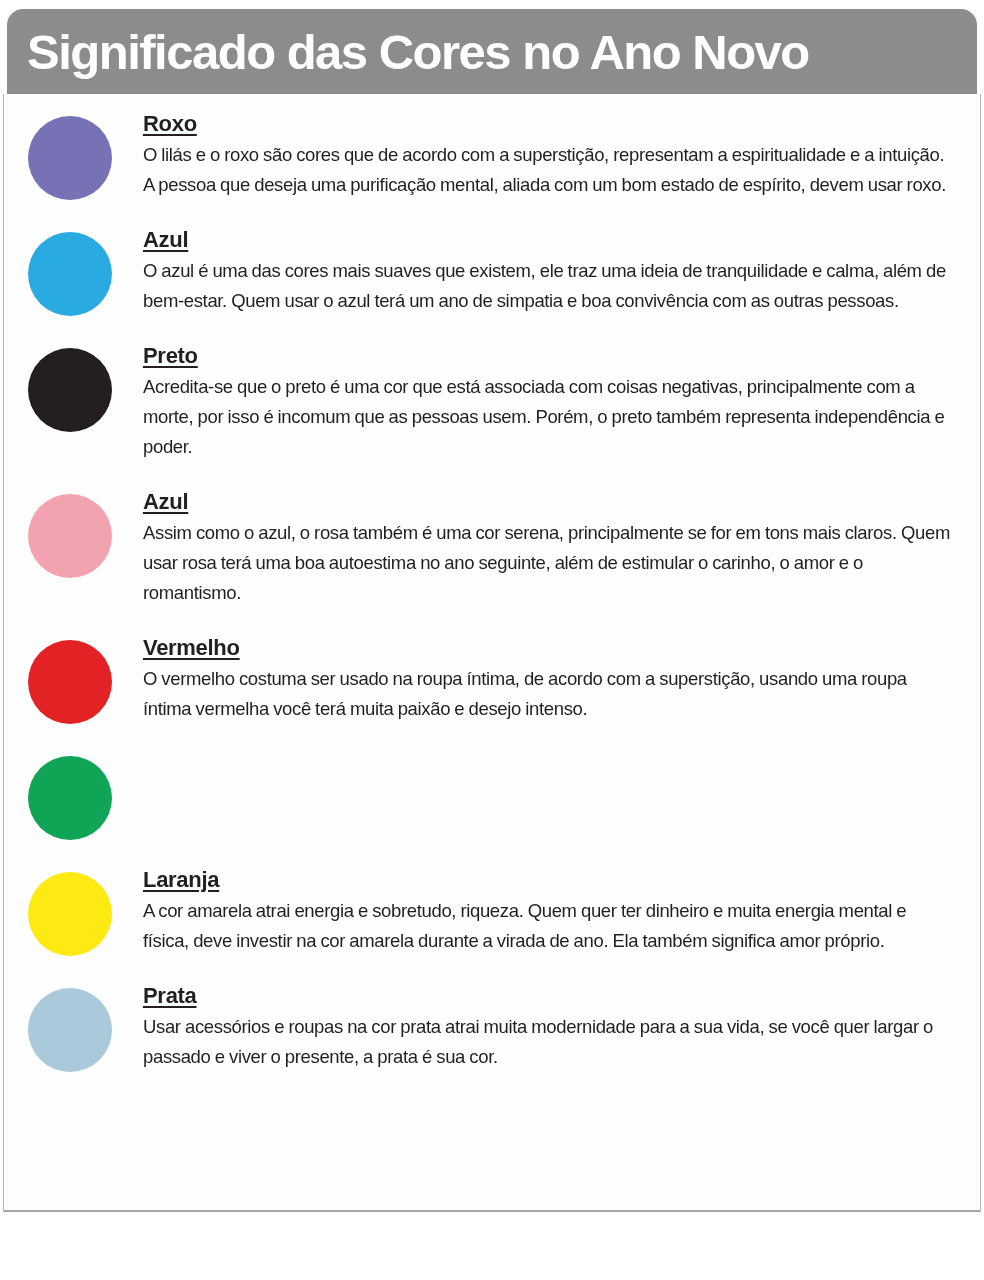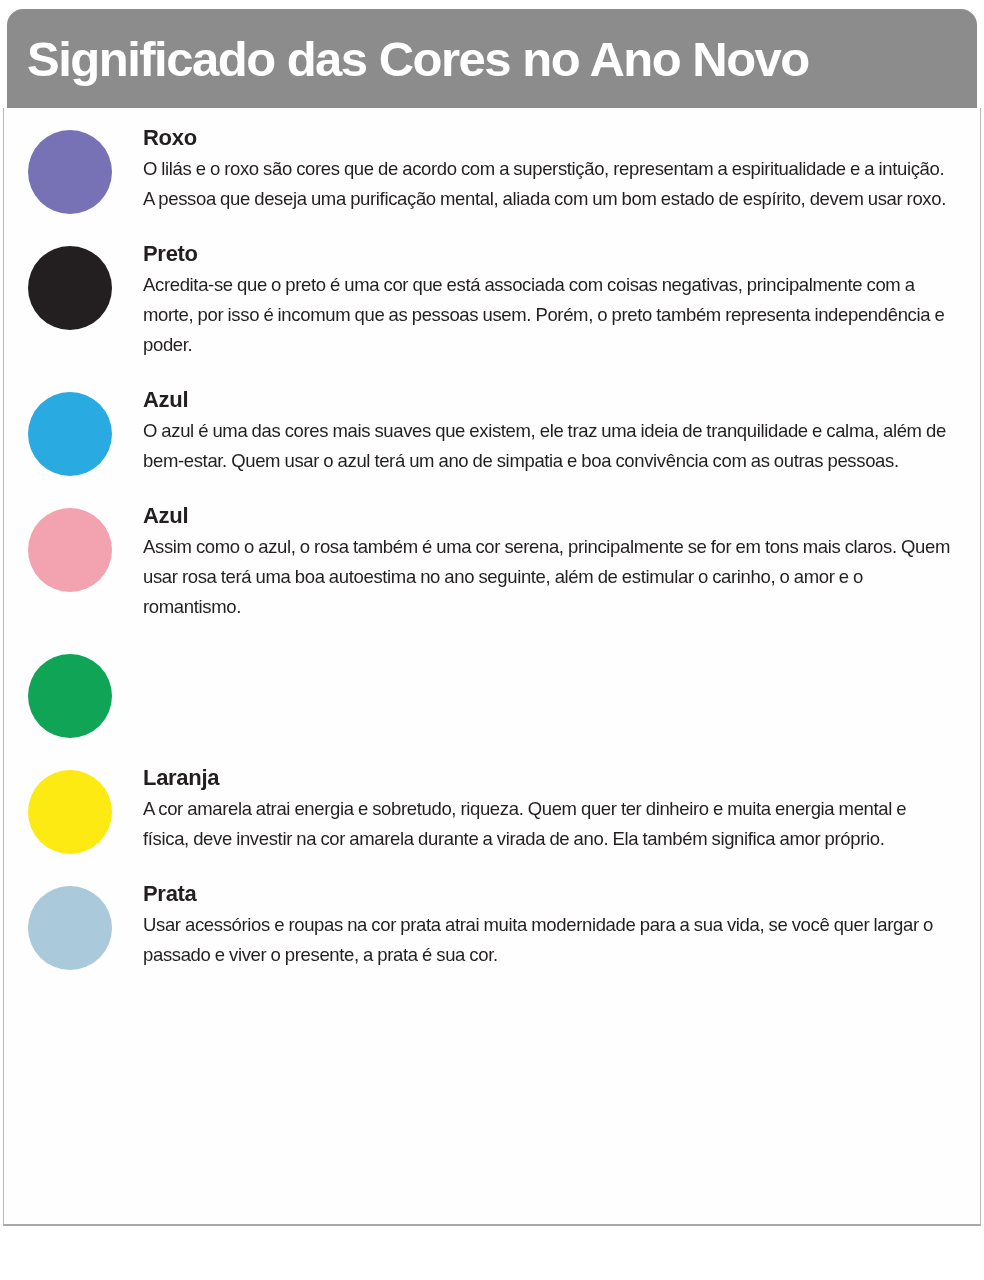--- a/index.html
+++ b/index.html
@@ -12,21 +12,21 @@
     overflow: hidden;
   }
   .page {
     width: 984px;
     height: 1280px;
     background: #ffffff;
     padding-top: 9px;
   }
   .header-band {
     margin: 0 7px;
-    height: 99px;
+    height: 85px;
     background: #8c8c8c;
     border-radius: 16px 16px 0 0;
     display: flex;
     align-items: center;
     padding: 0 20px;
   }
   .header-title {
     color: #ffffff;
     font-weight: bold;
     font-size: 49px;
@@ -60,20 +60,21 @@
   .section-text {
     margin-left: 31px;
     width: 832px;
     color: #231f20;
   }
   .section-title {
     font-size: 22px;
     font-weight: bold;
     font-stretch: condensed;
     letter-spacing: -0.3px;
+    text-decoration: underline;
     text-underline-offset: 3px;
     text-decoration-thickness: 2px;
     margin-bottom: 3px;
   }
   .section-desc {
     font-size: 18.5px;
     font-weight: normal;
     font-stretch: condensed;
     letter-spacing: -0.35px;
     line-height: 1.62;
@@ -94,43 +95,50 @@
     <div class="section">
       <div class="swatch" style="background-color: rgb(118, 114, 181);"></div>
       <div class="section-text">
         <div class="section-title">Roxo</div>
         <div class="section-desc">O lilás e o roxo são cores que de acordo com a superstição, representam a espiritualidade e a intuição. A pessoa que deseja uma purificação mental, aliada com um bom estado de espírito, devem usar roxo.</div>
       </div>
     </div>
 
 
     <div class="section">
+      <div class="swatch" style="background-color: rgb(41, 171, 226);"></div>
+      <div class="section-text">
+        <div class="section-title">Azul</div>
+        <div class="section-desc">O azul é uma das cores mais suaves que existem, ele traz uma ideia de tranquilidade e calma, além de bem-estar. Quem usar o azul terá um ano de simpatia e boa convivência com as outras pessoas.</div>
+      </div>
+    </div>
+
+    <div class="section">
       <div class="swatch" style="background-color: rgb(35, 31, 32);"></div>
       <div class="section-text">
         <div class="section-title">Preto</div>
         <div class="section-desc">Acredita-se que o preto é uma cor que está associada com coisas negativas, principalmente com a morte, por isso é incomum que as pessoas usem. Porém, o preto também representa independência e poder.</div>
-      </div>
-    </div>
-
-    <div class="section">
-      <div class="swatch" style="background-color: rgb(41, 171, 226);"></div>
-      <div class="section-text">
-        <div class="section-title">Azul</div>
-        <div class="section-desc">O azul é uma das cores mais suaves que existem, ele traz uma ideia de tranquilidade e calma, além de bem-estar. Quem usar o azul terá um ano de simpatia e boa convivência com as outras pessoas.</div>
       </div>
     </div>
 
     <div class="section">
       <div class="swatch" style="background-color: rgb(243, 163, 175);"></div>
       <div class="section-text">
         <div class="section-title">Azul</div>
         <div class="section-desc">Assim como o azul, o rosa também é uma cor serena, principalmente se for em tons mais claros. Quem usar rosa terá uma boa autoestima no ano seguinte, além de estimular o carinho, o amor e o romantismo.</div>
       </div>
     </div>
 
+    <div class="section">
+      <div class="swatch" style="background-color: rgb(227, 34, 38);"></div>
+      <div class="section-text">
+        <div class="section-title">Vermelho</div>
+        <div class="section-desc">O vermelho costuma ser usado na roupa íntima, de acordo com a superstição, usando uma roupa íntima vermelha você terá muita paixão e desejo intenso.</div>
+      </div>
+    </div>
 
     <div class="section">
       <div class="swatch" style="background-color: rgb(16, 164, 86);"></div>
     </div>
 
     <div class="section">
       <div class="swatch" style="background-color: rgb(253, 234, 18);"></div>
       <div class="section-text">
         <div class="section-title">Laranja</div>
         <div class="section-desc">A cor amarela atrai energia e sobretudo, riqueza. Quem quer ter dinheiro e muita energia mental e física, deve investir na cor amarela durante a virada de ano. Ela também significa amor próprio.</div>

